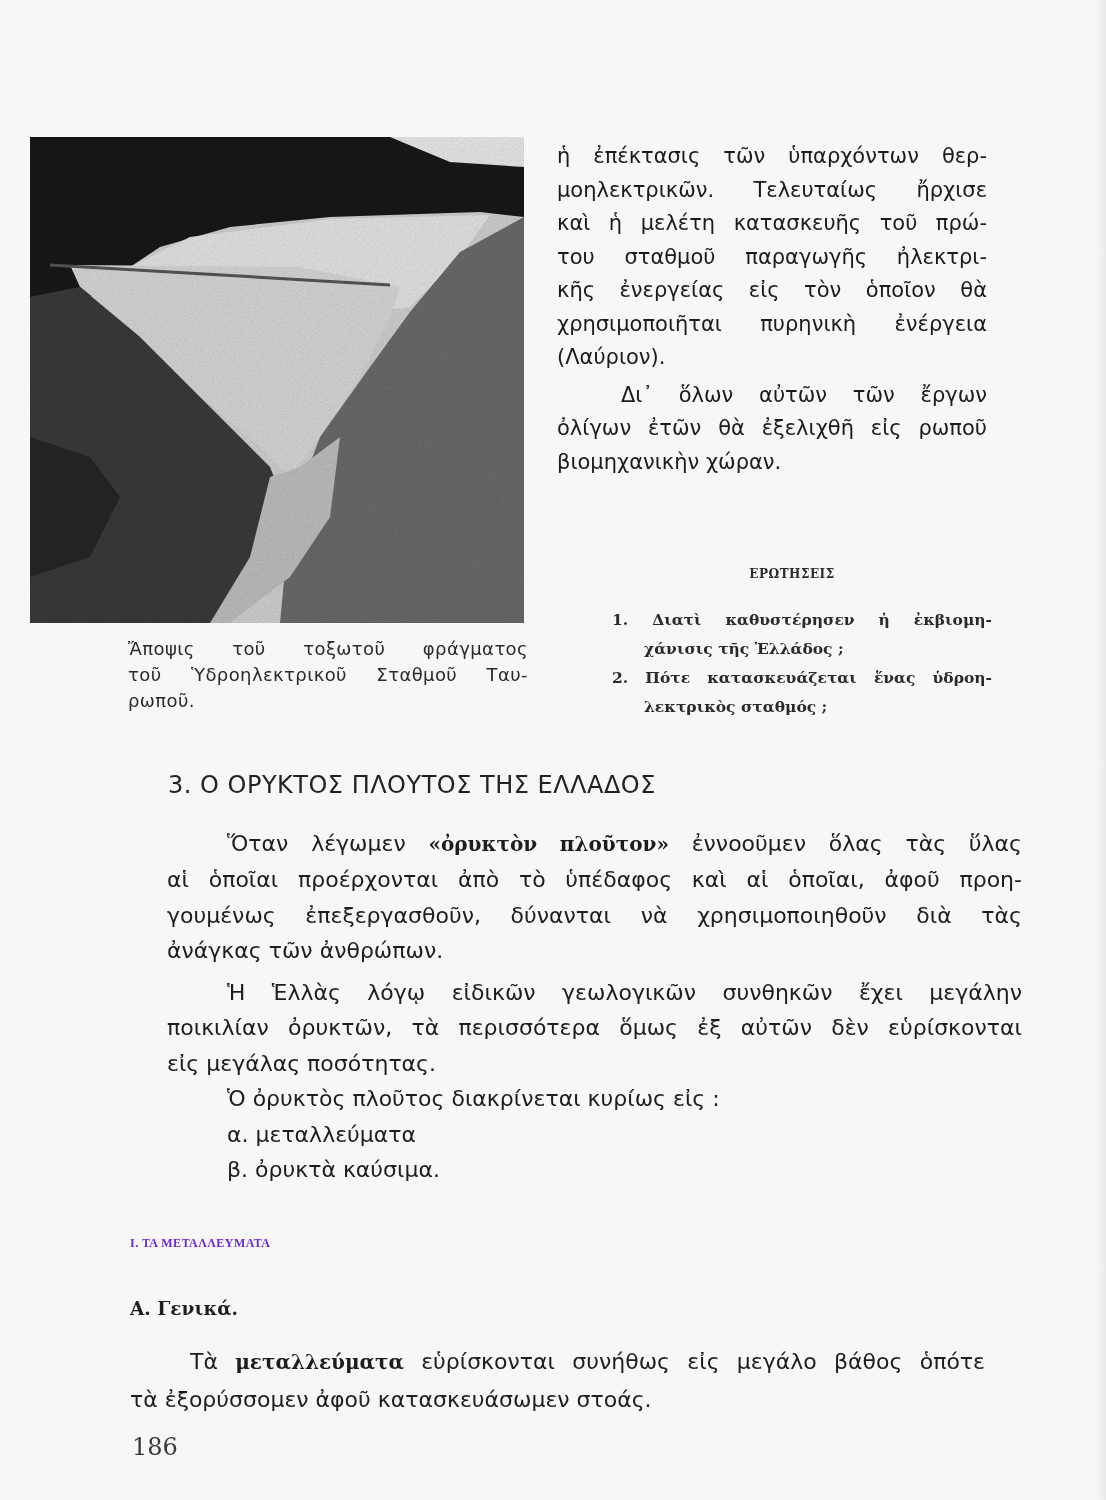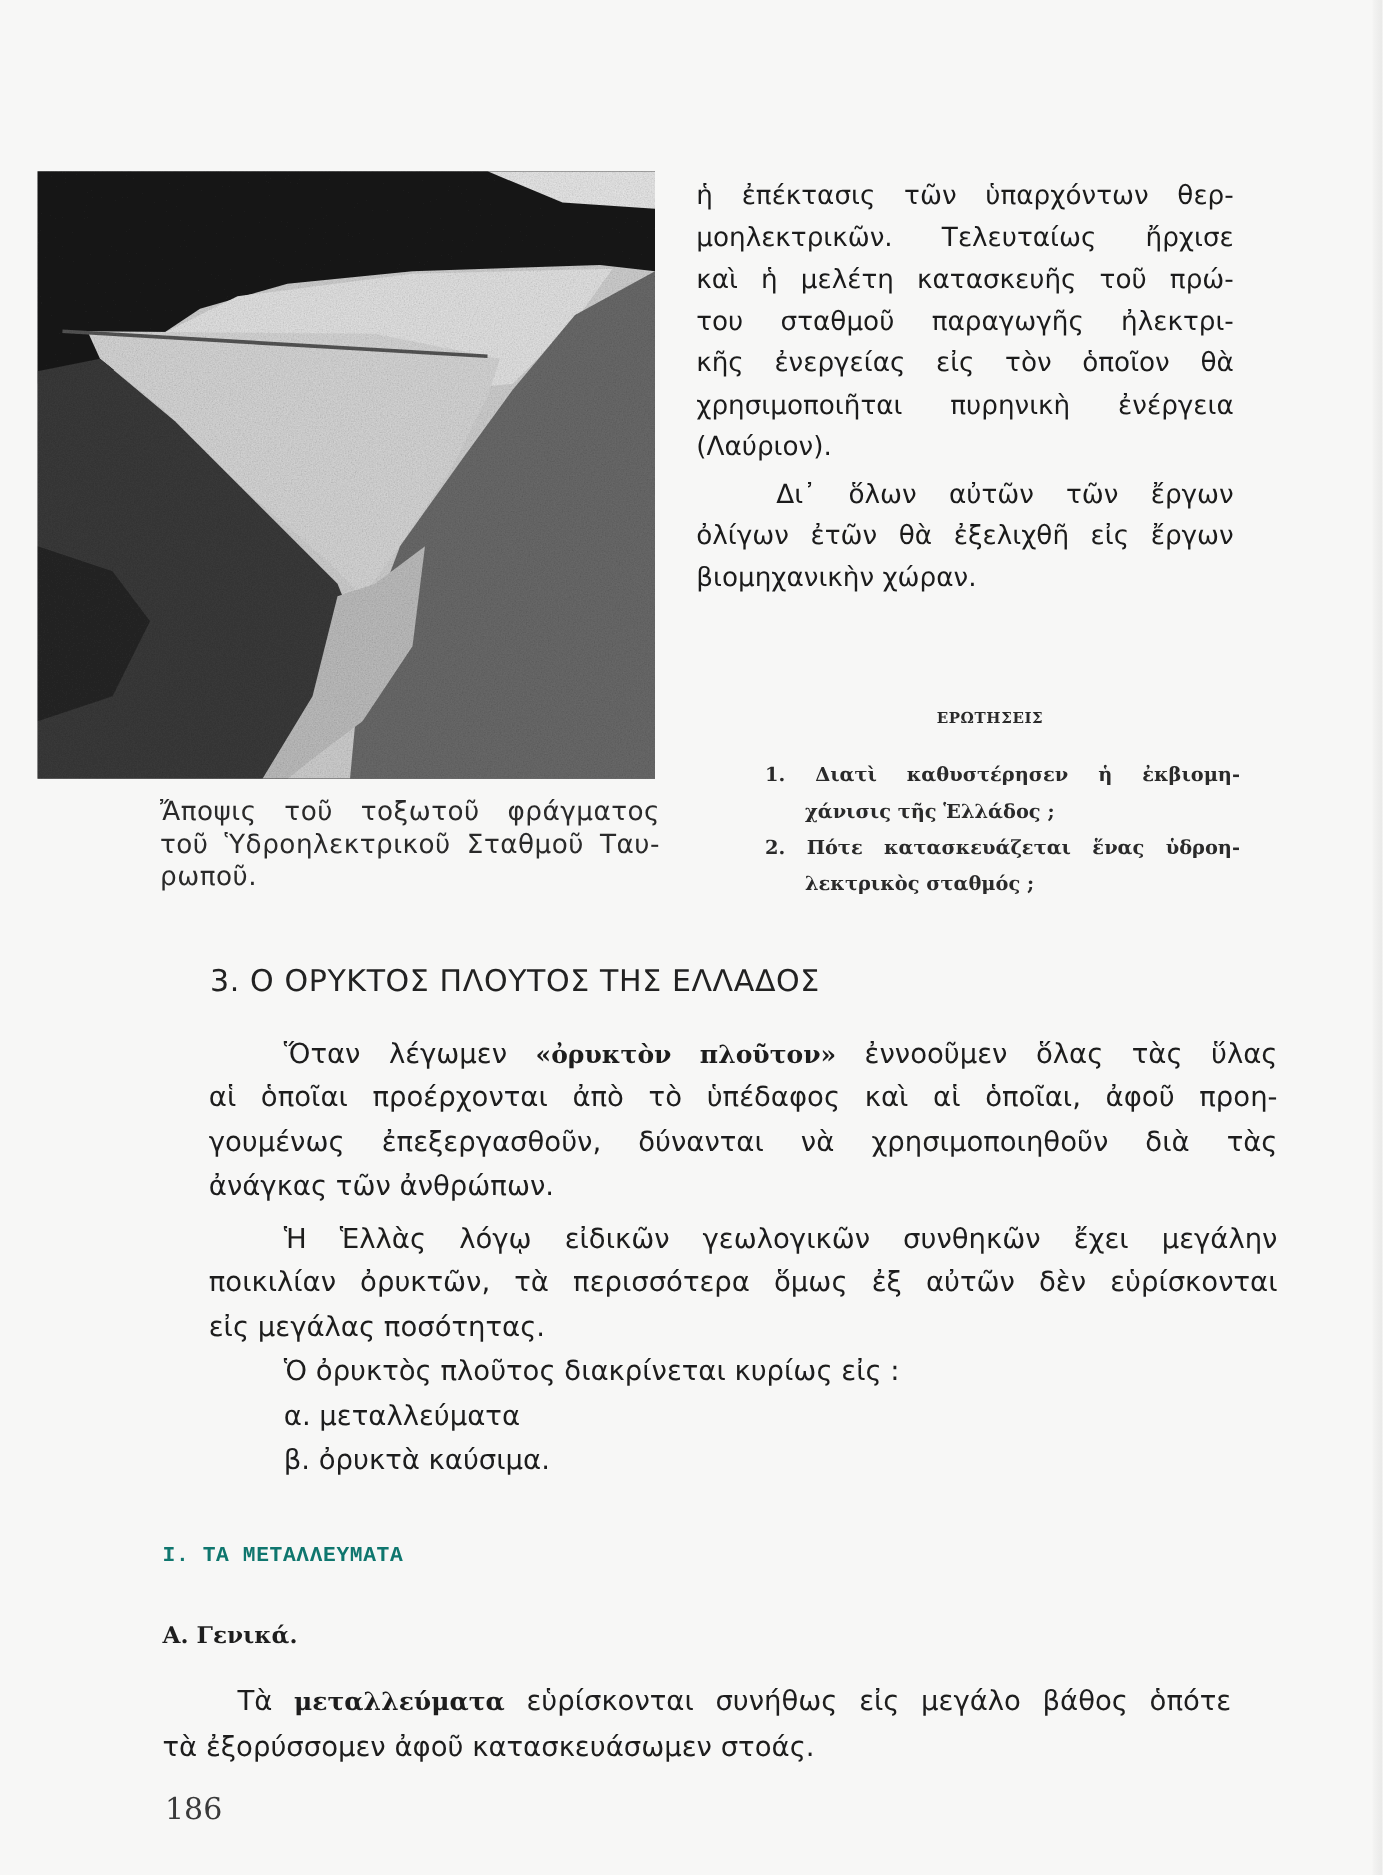--- a/index.html
+++ b/index.html
@@ -17,21 +17,21 @@
     }
     
     .photo {
       position: absolute; left: 30px; top: 137px; width: 494px; height: 486px;
       background: #222;
       overflow: hidden;
     }
     .photo svg { display: block; width: 100%; height: 100%; }
     .caption {
       position: absolute; left: 128px; top: 636px; width: 400px;
-      font-size: 21px; line-height: 26px; color: #2a2a2a;
+      font-size: 18px; line-height: 26px; color: #2a2a2a;
       letter-spacing: 0.4px;
     }
     .caption .l { display: block; text-align: justify; text-align-last: justify; }
     .caption .l.last { text-align-last: left; }
 
     
     .rcol {
       position: absolute; left: 557px; top: 140px; width: 430px;
       font-size: 21px; line-height: 33.5px; color: #1b1b1b;
     }
@@ -60,21 +60,21 @@
       font-weight: normal;
     }
     .main .l { display: block; white-space: nowrap; text-align: justify; text-align-last: justify; }
     .main .l.last { text-align-last: left; }
     .main .indent { padding-left: 60px; }
     .main .item { padding-left: 60px; text-align-last: left; }
     .main b.serif { font-family: "DejaVu Serif", serif; font-weight: bold; font-size: 20px; }
 
     .subhead1 {
       position: absolute; left: 130px; top: 1236px;
-      font-family: Liberation Mono, monospace; font-weight: bold; font-size: 17px; letter-spacing: 0.5px; color: #0f766e;
+      font-family: Liberation Serif, serif; font-weight: bold; font-size: 12px; letter-spacing: 0.5px; color: #6d28d9;
     }
     .subhead2 {
       position: absolute; left: 130px; top: 1298px;
       font-family: "DejaVu Serif", serif; font-weight: bold; font-size: 18.5px; color: #1e1e1e;
     }
     .last-para {
       position: absolute; left: 130px; top: 1343px; width: 855px;
       font-size: 22px; line-height: 37px; color: #1d1d1d;
     }
     .last-para .l { display: block; white-space: nowrap; text-align: justify; text-align-last: justify; }
@@ -139,21 +139,21 @@
     <span class="l">μοηλεκτρικῶν. Τελευταίως ἤρχισε</span>
     <span class="l">καὶ ἡ μελέτη κατασκευῆς τοῦ πρώ-</span>
     <span class="l">του σταθμοῦ παραγωγῆς ἠλεκτρι-</span>
     <span class="l">κῆς ἐνεργείας εἰς τὸν ὁποῖον θὰ</span>
     <span class="l">χρησιμοποιῆται πυρηνικὴ ἐνέργεια</span>
     <span class="l last">(Λαύριον).</span>
   </div>
   <div class="gap"></div>
   <div>
     <span class="l indent">Δι᾿ ὅλων αὐτῶν τῶν ἔργων</span>
-    <span class="l">ὀλίγων ἐτῶν θὰ ἐξελιχθῆ εἰς ἔργων</span>
+    <span class="l">ὀλίγων ἐτῶν θὰ ἐξελιχθῆ εἰς ρωποῦ</span>
     <span class="l last">βιομηχανικὴν χώραν.</span>
   </div>
 </div>
 
 <div class="questions">
   <span class="qtitle">ΕΡΩΤΗΣΕΙΣ</span>
   <div>
     <span class="l">1. Διατὶ καθυστέρησεν ἡ ἐκβιομη-</span>
     <span class="l last cont">χάνισις τῆς Ἑλλάδος ;</span>
   </div>

